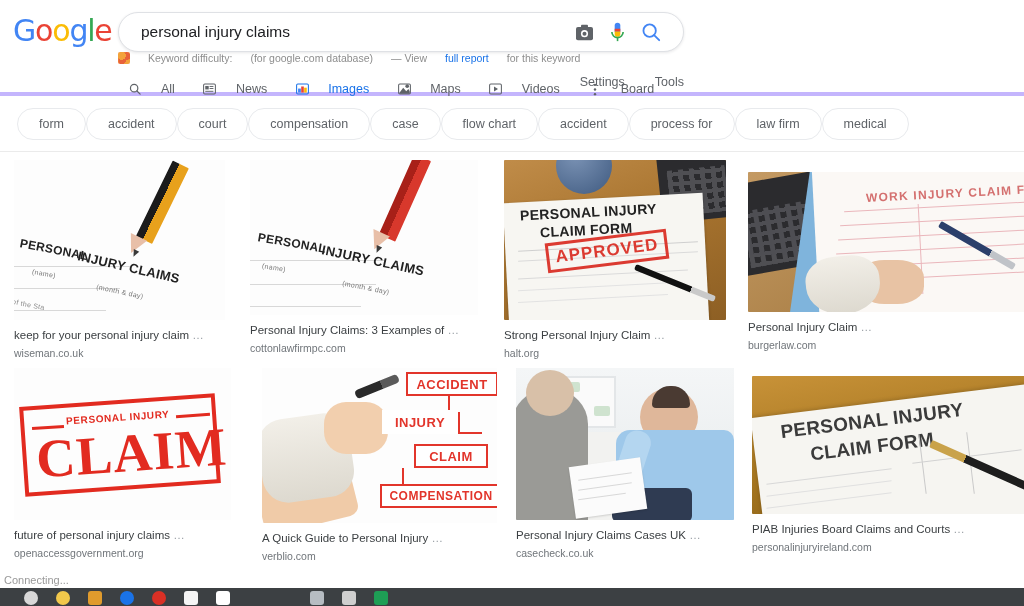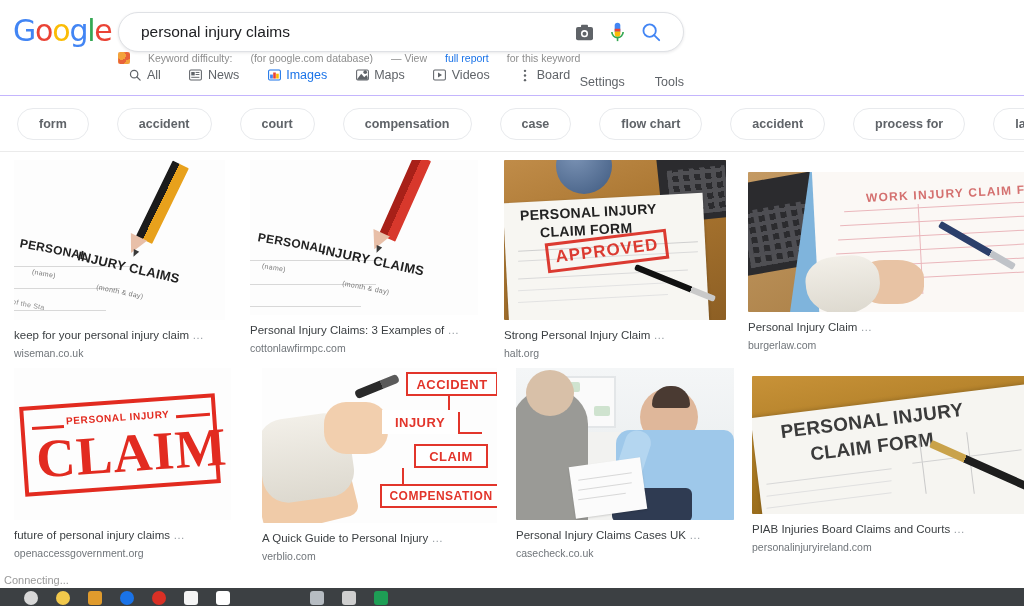--- a/index.html
+++ b/index.html
@@ -10,21 +10,21 @@
     background: #ffffff;
     font-family: "Liberation Sans", sans-serif;
     -webkit-font-smoothing: antialiased;
   }
 
   
   .header {
     position: relative;
     height: 96px;
     background: #fff;
-    border-bottom: 1px solid #c4b5fd;
+    border-bottom: 4px solid #c4b5fd;
   }
   .logo {
     position: absolute;
     left: 13px; top: 15px;
     font-family: "DejaVu Sans", sans-serif;
     font-size: 30px;
     letter-spacing: -1.2px;
     line-height: 32px;
     font-weight: 400;
     user-select: none;
@@ -83,21 +83,21 @@
 
   
   .navtabs {
     position: absolute;
     left: 128px; top: 68px;
     height: 28px;
     display: flex; align-items: center;
     gap: 0px;
   }
   .tab {
-    display: flex; align-items: flex-start; gap: 5px;
+    display: flex; align-items: flex-end; gap: 19px;
     padding: 0 14px 0 0;
     margin-right: 14px;
     height: 28px;
     font-size: 12.5px;
     color: #5f6368;
     cursor: pointer;
     position: relative;
   }
   .tab.active { color: #1a73e8; }
   .tab.active::after {
@@ -122,25 +122,24 @@
   .chipsbar {
     position: relative;
     height: 56px;
     background: #fff;
     border-bottom: 1px solid #ebebeb;
     overflow: hidden;
   }
   .chips {
     display: flex;
     align-items: center;
-    gap: 28px;
+    gap: 0;
     padding: 0 0 0 17px;
     height: 56px;
     white-space: nowrap;
-    font-weight: bold;
   }
   .chip {
     flex: none;
     height: 32px;
     padding: 0 21px;
     border: 1px solid #e8eaed;
     border-radius: 17px;
     display: flex; align-items: center;
     font-size: 12.5px;
     color: #5f6368;

